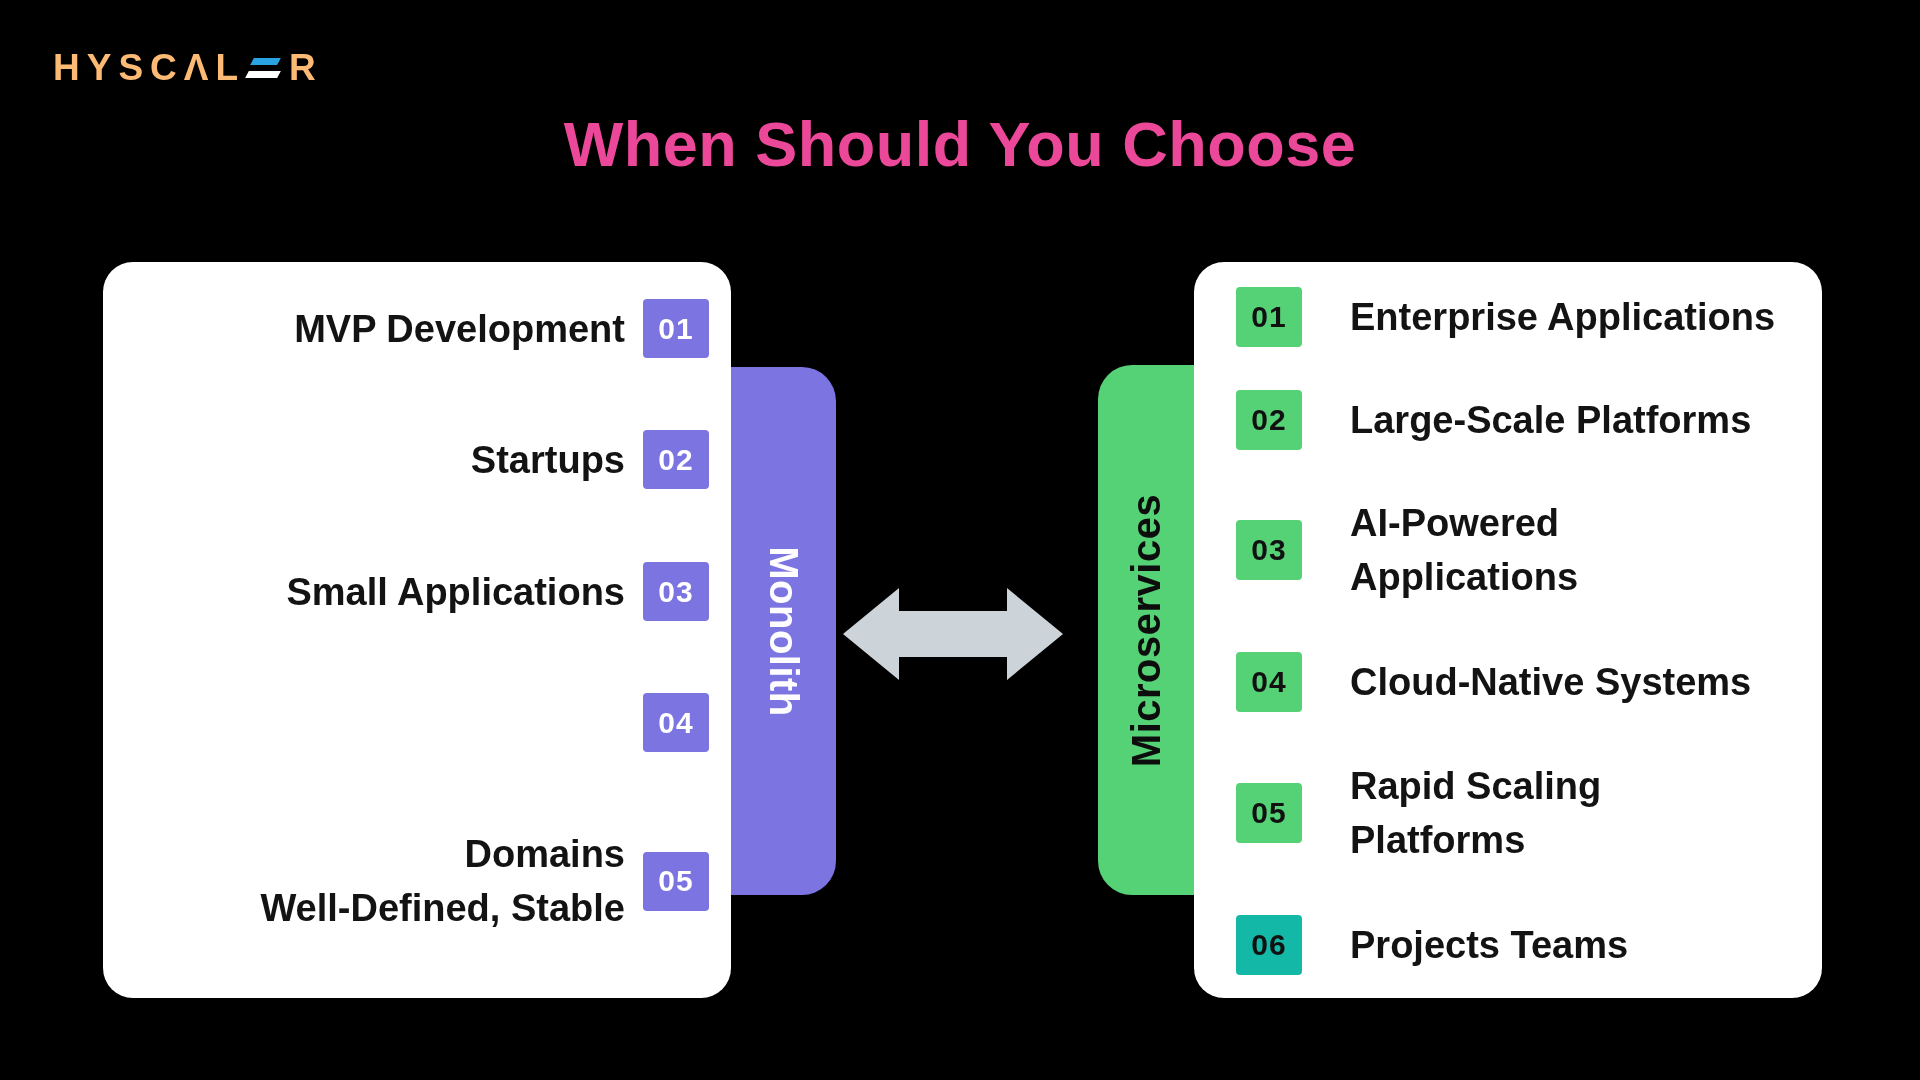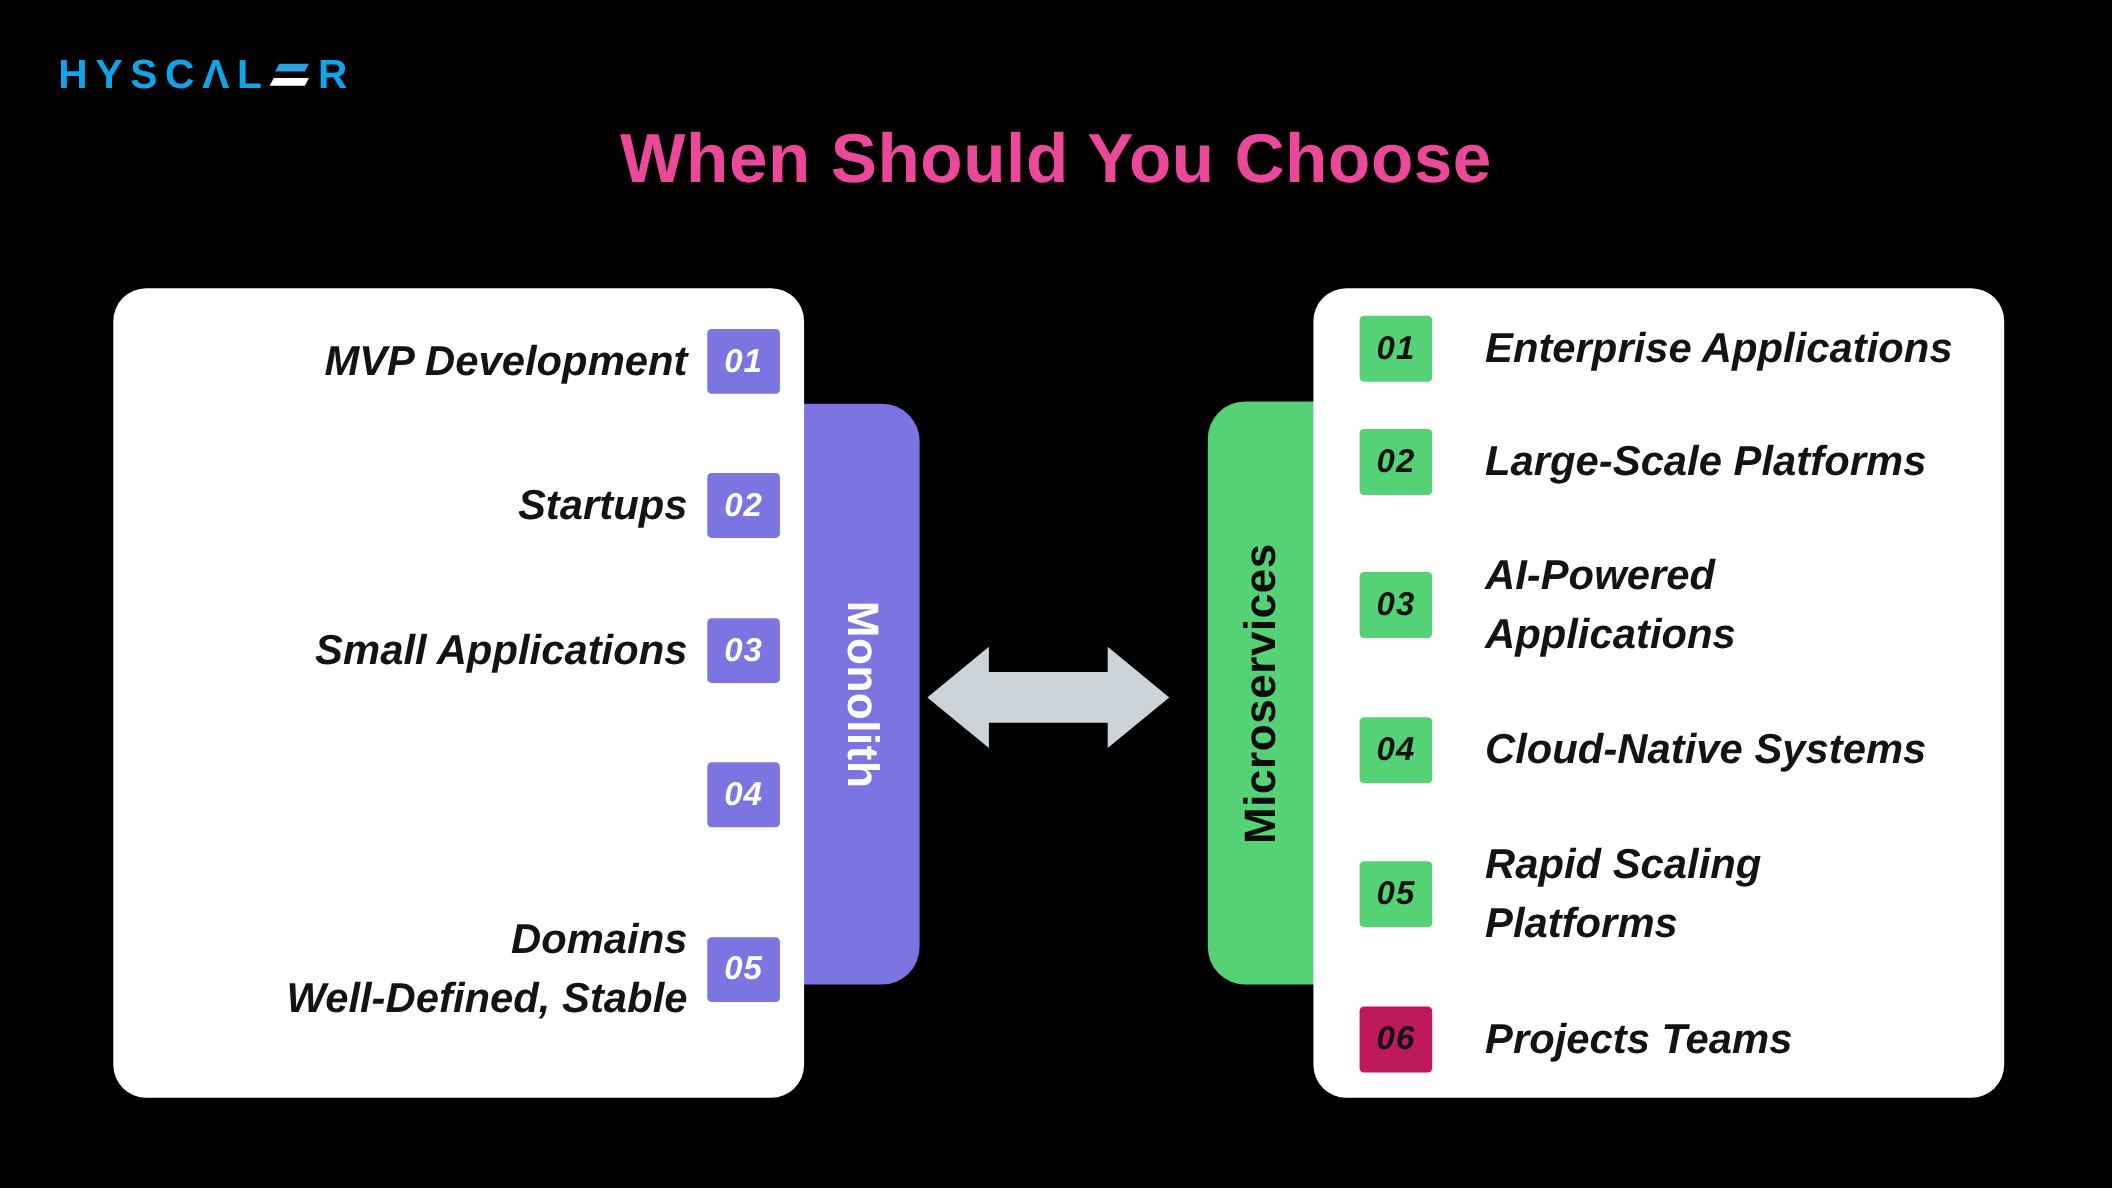--- a/index.html
+++ b/index.html
@@ -4,21 +4,21 @@
 <style>
   html,body { margin:0; padding:0; background:#000; }
   .canvas {
     position:relative; width:1920px; height:1080px; background:#000;
     overflow:hidden; font-family:"Liberation Sans", sans-serif;
   }
 
   
   .logo { position:absolute; left:53px; top:46px; display:flex; align-items:center; }
   .logo-text {
-    color:#0ea5e9; font-size:37px; font-weight:700; letter-spacing:7px; line-height:44px;
+    color:#fdba74; font-size:37px; font-weight:700; letter-spacing:7px; line-height:44px;
   }
   .logo-ebars { display:flex; flex-direction:column; align-items:flex-end; gap:6px; margin:0 10px 0 2px; }
   .logo-ebars .bar { height:7px; transform:skewX(-28deg); }
   .logo-ebars .bar.top { width:27px; }
   .logo-ebars .bar.bottom { width:32px; background:#fff; }
 
   
   .title {
     position:absolute; left:0; right:0; top:108px; text-align:center;
     color:#ec4899; font-size:63px; font-weight:700; letter-spacing:0.5px;
@@ -37,21 +37,21 @@
 
   
   .card {
     position:absolute; top:262px; width:628px; height:736px; background:#fff;
     border-radius:30px; z-index:2;
   }
   .card-left  { left:103px; }
   .card-right { left:1194px; }
 
   
-  .row { position:absolute; display:flex; align-items:center;font-style:italic; }
+  .row { position:absolute; display:flex; align-items:center; }
   .row.monolith { left:30px; right:22px; justify-content:flex-end; gap:18px; }
   .row.microservices { left:42px; right:16px; justify-content:flex-start; gap:48px; }
   .badge {
     flex:0 0 auto; width:66px; display:flex; align-items:center; justify-content:center;
     border-radius:4px; font-size:30px; font-weight:700; letter-spacing:1px;
   }
   .row.monolith .badge { height:59px; }
   .row.microservices .badge { height:60px; }
   .item-label { font-size:38px; font-weight:700; color:#131313; line-height:54px; }
   .row.monolith .item-label { text-align:right; }
@@ -146,21 +146,21 @@
         </div>
       </div>
       <div class="row microservices" style="top: 495px; height: 112px;">
         <div class="badge" style="background: rgb(86, 210, 118); color: rgb(17, 17, 17);">05</div>
         <div class="item-label">
           <div>Rapid Scaling</div>
           <div>Platforms</div>
         </div>
       </div>
       <div class="row microservices" style="top: 653px; height: 60px;">
-        <div class="badge" style="background: #be185d; color: rgb(17, 17, 17);">06</div>
+        <div class="badge" style="background: #14b8a6; color: rgb(17, 17, 17);">06</div>
         <div class="item-label">
           <div>Projects Teams</div>
         </div>
       </div>
     </div>
 
   <div class="arrow-wrap">
     <svg width="220" height="92" viewBox="0 0 220 92" xmlns="http://www.w3.org/2000/svg">
       <polygon id="arrow-poly" points="0,46 56,0 56,23 164,23 164,0 220,46 164,92 164,69 56,69 56,92" fill="#ccd3d9"></polygon>
     </svg>

